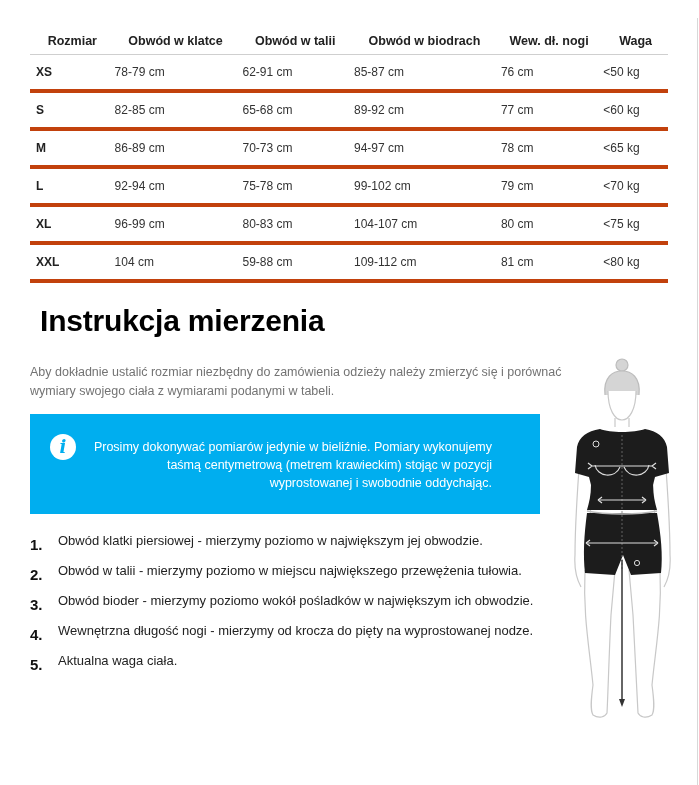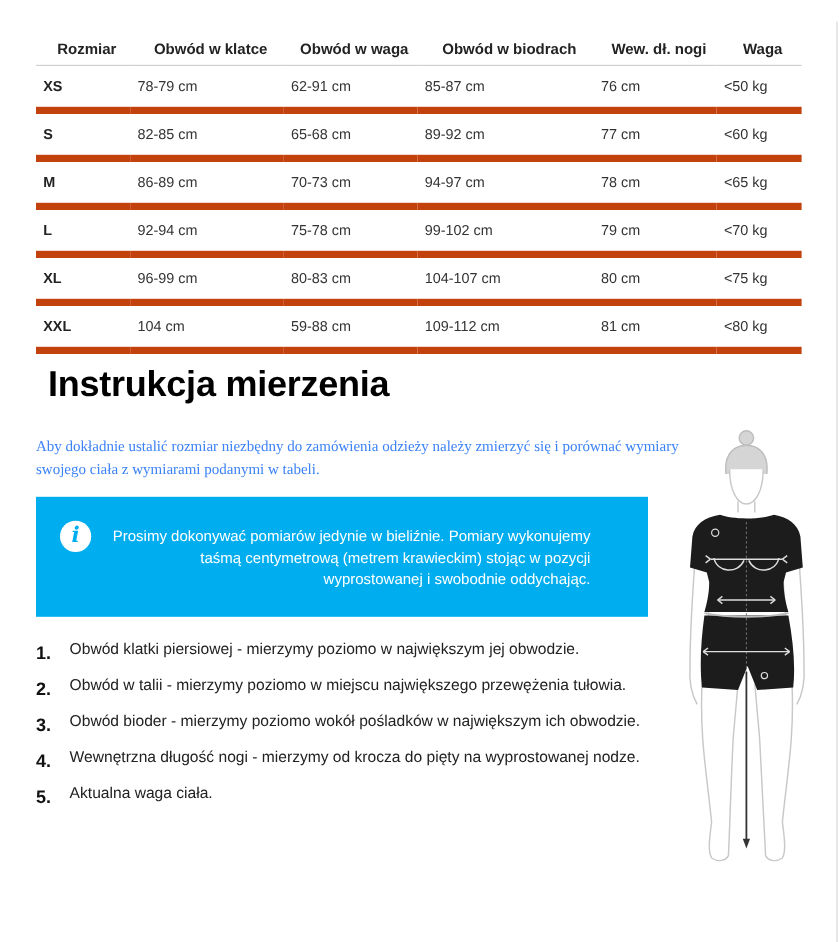--- a/index.html
+++ b/index.html
@@ -19,33 +19,33 @@
       position: absolute; left: 30px; top: 28px; width: 638px;
       border-collapse: collapse; font-size: 12px;
     }
     .size-table th {
       text-align: center; font-weight: bold; color: #222;
       height: 26px; padding: 0 0 0 6px; font-size: 12.5px;
       border-bottom: 1px solid #cfcfcf;
     }
     .size-table td {
       height: 34px; padding: 0 0 0 6px; color: #333;
-      border-bottom: 6px solid #c2410c; font-size: 12px;
+      border-bottom: 4px solid #c2410c; font-size: 12px;
     }
     .size-table td.size { font-weight: bold; color: #222; }
     .col0 { width: 75px; } .col1 { width: 130px; } .col2 { width: 112px; }
     .col3 { width: 150px; } .col4 { width: 103px; } .col5 { width: 68px; }
 
     .title {
       position: absolute; left: 40px; top: 304px; margin: 0;
       font-size: 30px; font-weight: bold; color: #000; letter-spacing: -0.2px;
     }
     .intro {
       position: absolute; left: 30px; top: 363px; width: 545px; margin: 0;
-      font-size: 12.5px; line-height: 19px; color: #3b82f6; font-family: Liberation Serif, serif;
+      font-size: 12.5px; line-height: 19px; color: #737373;
     }
     .info-box {
       position: absolute; left: 30px; top: 414px; width: 510px; height: 100px;
       background: #00aeef;
     }
     .info-icon {
       position: absolute; left: 20px; top: 20px; width: 26px; height: 26px;
       border-radius: 50%; background: #fff; color: #00aeef;
       font-family: "DejaVu Serif", serif; font-style: italic; font-weight: bold;
       font-size: 18px; line-height: 26px; text-align: center;
@@ -71,21 +71,21 @@
 </head>
 <body>
 
 <div class="right-edge"></div>
 
 <table class="size-table">
   <thead>
     <tr>
       <th class="col0">Rozmiar</th>
       <th class="col1">Obwód w klatce</th>
-      <th class="col2">Obwód w waga</th>
+      <th class="col2">Obwód w talii</th>
       <th class="col3">Obwód w biodrach</th>
       <th class="col4">Wew. dł. nogi</th>
       <th class="col5">Waga</th>
     </tr>
   </thead>
   <tbody>
     <tr>
       <td class="size">XS</td>
       <td>78-79 cm</td>
       <td>62-91 cm</td>

